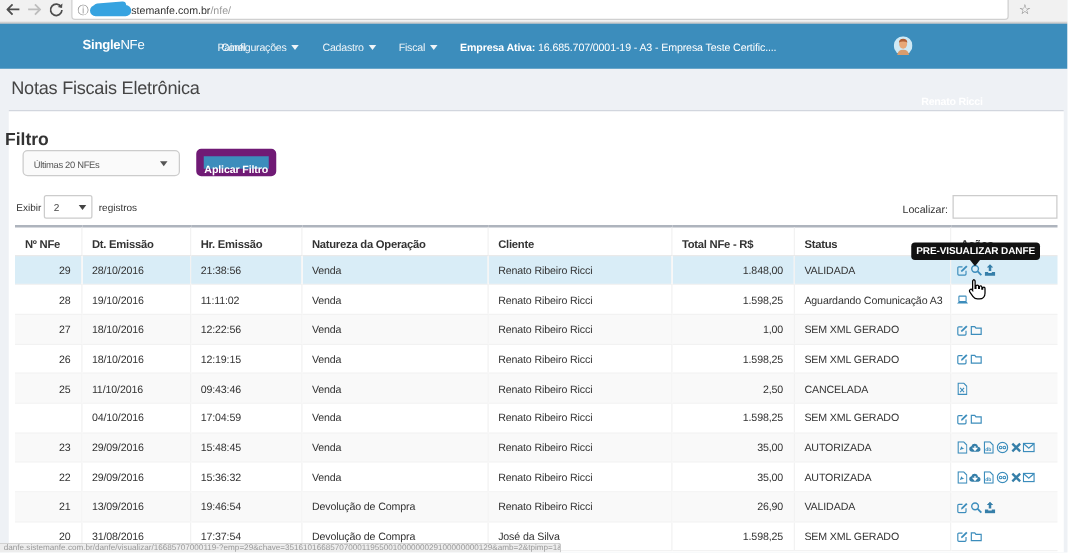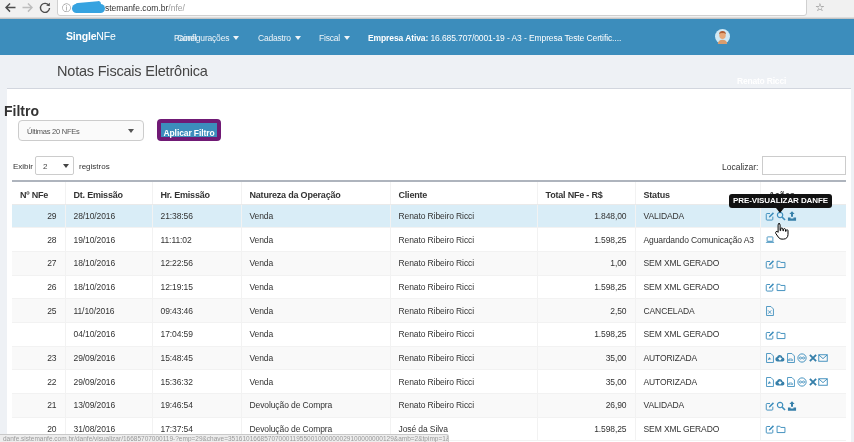--- a/index.html
+++ b/index.html
@@ -19,27 +19,27 @@
 
 #navbar { left:0; top:19px; width:854px; height:36px; background:#3c8dbc; }
 .nav { color:#eef4f8; font-size:8.5px; letter-spacing:-0.2px; top:32.5px; }
 #brand { left:66px; top:30px; font-size:10.5px; color:#fff; letter-spacing:-0.2px; }
 #empresa { left:368px; top:33px; font-size:8.5px; color:#fff; letter-spacing:-0.1px; }
 #avatar { left:715px; top:29px; }
 #username { left:737px; top:33px; font-size:8.5px; color:#fff; font-weight:bold; letter-spacing:-0.2px;margin-top:43px; }
 .caret { display:inline-block; width:0; height:0; border-left:3px solid transparent; border-right:3px solid transparent; border-top:4px solid #eef4f8; vertical-align:1px; margin-left:4px; }
 
 
-#h1 { left:9px; top:63px; font-size:14.5px; color:#454545; letter-spacing:-0.2px;margin-left:48px; }
+#h1 { left:9px; top:63px; font-size:14.5px; color:#454545; letter-spacing:-0.2px; }
 #panel { left:7px; top:88px; width:844px; height:354px; background:#fff; border-top:1px solid #d2d6de; }
 #filtro { left:4px; top:103px; font-size:14px; font-weight:bold; color:#333; }
 #sel1 { left:18px; top:120px; width:126px; height:21px; background:#fafafa; border:1px solid #ccc; border-radius:4px; }
 #sel1 .tx { position:absolute; left:8px; top:6px; font-size:7.5px; color:#555; letter-spacing:-0.25px; }
 #sel1 .dcaret { position:absolute; right:9px; top:8px; width:0; height:0; border-left:3.5px solid transparent; border-right:3.5px solid transparent; border-top:4.5px solid #555; }
-#btn { left:157px; top:119px; width:64px; height:22px; background:#3c8dbc; border:4px solid #701a75; border-radius:4px; color:#fff; font-size:8.5px; font-weight:bold; text-align:center; line-height:20px; letter-spacing:-0.1px; }
+#btn { left:157px; top:119px; width:64px; height:22px; background:#3c8dbc; border:6px solid #701a75; border-radius:4px; color:#fff; font-size:8.5px; font-weight:bold; text-align:center; line-height:20px; letter-spacing:-0.1px; }
 #exibir { left:13px; top:162px; font-size:8px; color:#333; }
 #sel2 { left:35px; top:156px; width:39px; height:19px; background:#fff; border:1px solid #ccc; border-radius:2px; }
 #sel2 .tx { position:absolute; left:7px; top:5px; font-size:8px; color:#444; }
 #sel2 .dcaret { position:absolute; right:4px; top:7px; width:0; height:0; border-left:3px solid transparent; border-right:3px solid transparent; border-top:4px solid #444; }
 #registros { left:79px; top:162px; font-size:8px; color:#333; }
 #loclabel { left:722px; top:162px; font-size:8.5px; color:#333; }
 #locinput { left:762px; top:156px; width:84px; height:19px; background:#fff; border:1px solid #ccc; }
 
 
 #tbl { left:12px; top:180px; width:834px; border-collapse:collapse; table-layout:fixed; font-size:8.5px; color:#333; }

